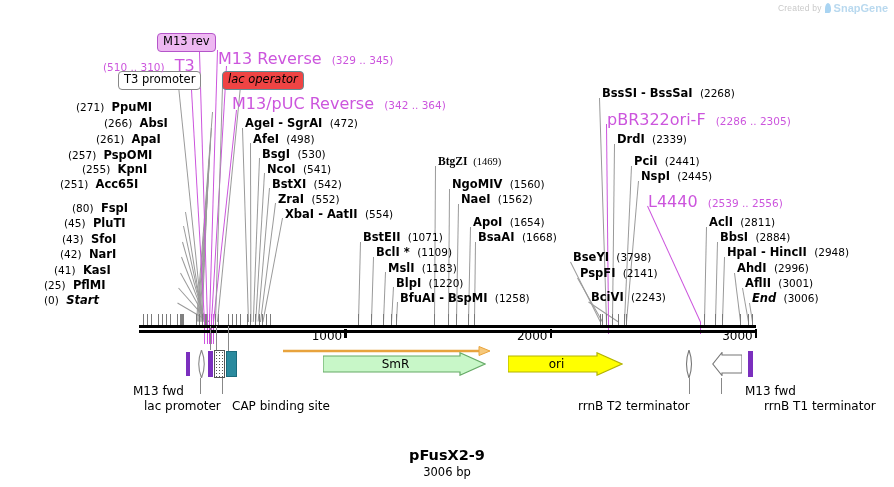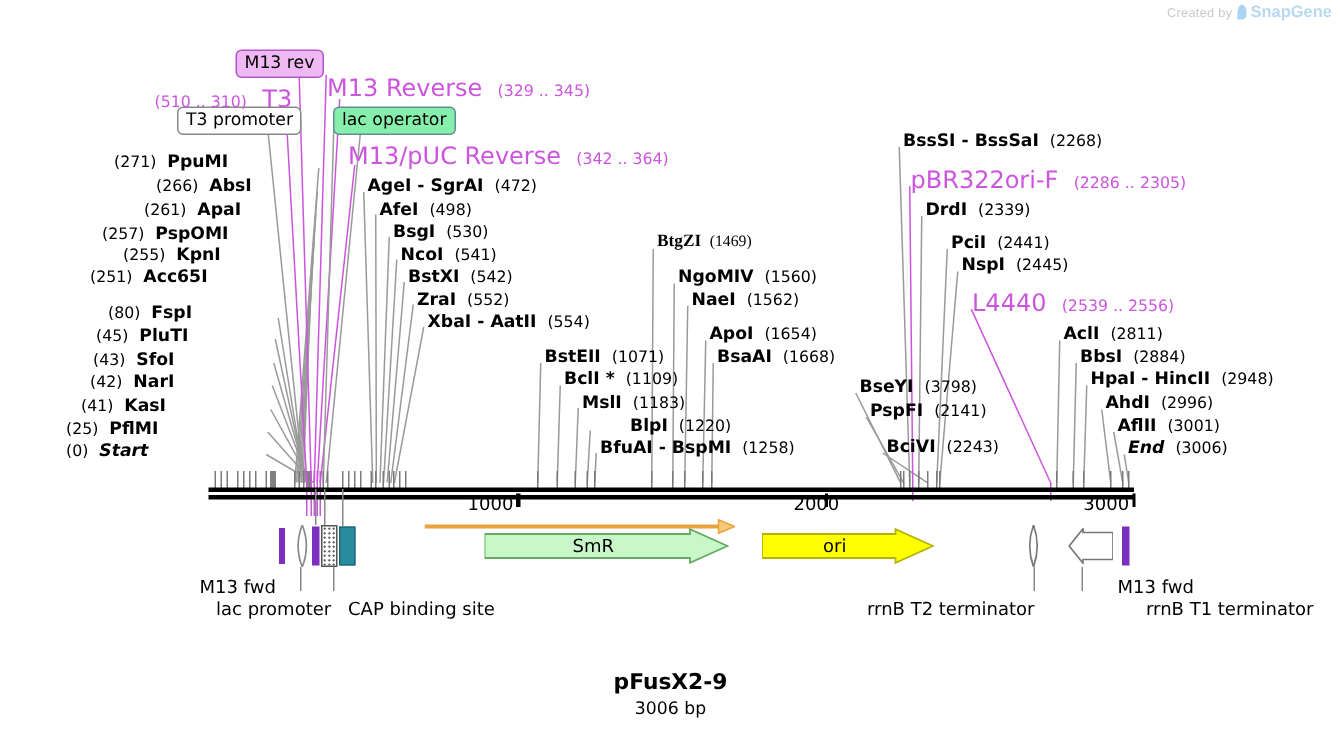--- a/index.html
+++ b/index.html
@@ -45,21 +45,21 @@
 
   
   .tag {
     position:absolute; white-space:nowrap;
     font-size:11.5px; line-height:1;
     padding:2px 5px 3px 5px;
     border-radius:4px;
   }
   .tag-m13rev { background:#eeb8f2; border:1.3px solid #b455c9; color:#000; }
   .tag-t3prom { background:#ffffff; border:1.2px solid #888; color:#000; }
-  .tag-lacop  { background:#86efac; border:1.2px solid #5f8f96; color:#000; }
+  .tag-lacop  { background:#ef4444; border:1.2px solid #5f8f96; color:#000;font-style:italic; }
 
   
   .ln { position:absolute; background:#9a9a9a; width:1px; transform-origin: top center; }
   .lnp { position:absolute; background:#cc55dd; width:1.3px; transform-origin: top center; }
 
   
   #backbone { position:absolute; left:139px; top:325px; width:617px; height:8px; }
   #backbone .bar1 { position:absolute; left:0; top:0; width:100%; height:3px; background:#000; }
   #backbone .bar2 { position:absolute; left:0; top:5px; width:100%; height:3px; background:#000; }
   .gtick { position:absolute; width:1px; background:#7a7a7a; }
@@ -198,21 +198,21 @@
       <div class="erow" style="left: 262px; top: 149px;"><span class="n">BsgI</span>&nbsp;&nbsp;<span class="p">(530)</span></div>
       <div class="erow" style="left: 267px; top: 164px;"><span class="n">NcoI</span>&nbsp;&nbsp;<span class="p">(541)</span></div>
       <div class="erow" style="left: 272px; top: 179px;"><span class="n">BstXI</span>&nbsp;&nbsp;<span class="p">(542)</span></div>
       <div class="erow" style="left: 278px; top: 194px;"><span class="n">ZraI</span>&nbsp;&nbsp;<span class="p">(552)</span></div>
       <div class="erow" style="left: 285px; top: 209px;"><span class="n">XbaI - AatII</span>&nbsp;&nbsp;<span class="p">(554)</span></div>
     </div>
   <div id="enz-center">
       <div class="erow" style="left: 363px; top: 232px;"><span class="n">BstEII</span>&nbsp;&nbsp;<span class="p">(1071)</span></div>
       <div class="erow" style="left: 376px; top: 247px;"><span class="n">BclI *</span>&nbsp;&nbsp;<span class="p">(1109)</span></div>
       <div class="erow" style="left: 388px; top: 263px;"><span class="n">MslI</span>&nbsp;&nbsp;<span class="p">(1183)</span></div>
-      <div class="erow" style="left: 396px; top: 278px; margin-left: 24px;"><span class="n">BlpI</span>&nbsp;&nbsp;<span class="p">(1220)</span></div>
+      <div class="erow" style="left: 396px; top: 278px;"><span class="n">BlpI</span>&nbsp;&nbsp;<span class="p">(1220)</span></div>
       <div class="erow" style="left: 400px; top: 293px;"><span class="n">BfuAI - BspMI</span>&nbsp;&nbsp;<span class="p">(1258)</span></div>
       <div class="erow" style="left: 438px; top: 156px; font-family: Liberation Serif, serif;"><span class="n">BtgZI</span>&nbsp;&nbsp;<span class="p">(1469)</span></div>
       <div class="erow" style="left: 452px; top: 179px;"><span class="n">NgoMIV</span>&nbsp;&nbsp;<span class="p">(1560)</span></div>
       <div class="erow" style="left: 461px; top: 194px;"><span class="n">NaeI</span>&nbsp;&nbsp;<span class="p">(1562)</span></div>
       <div class="erow" style="left: 473px; top: 217px;"><span class="n">ApoI</span>&nbsp;&nbsp;<span class="p">(1654)</span></div>
       <div class="erow" style="left: 478px; top: 232px;"><span class="n">BsaAI</span>&nbsp;&nbsp;<span class="p">(1668)</span></div>
     </div>
   <div id="enz-right">
       <div class="erow" style="left: 573px; top: 252px;"><span class="n">BseYI</span>&nbsp;&nbsp;<span class="p">(3798)</span></div>
       <div class="erow" style="left: 580px; top: 268px;"><span class="n">PspFI</span>&nbsp;&nbsp;<span class="p">(2141)</span></div>
@@ -290,21 +290,21 @@
 
   <div id="backbone">
     <div class="bar1"></div>
     <div class="bar2"></div>
   </div>
 
   <div id="ruler">
       <div class="rtick" style="left: 344.256px; top: 329px;"></div>
       <div class="rlabel" style="left: 308.256px; top: 329px; width: 34px; text-align: right;">1000</div>
       <div class="rtick" style="left: 549.512px; top: 329px;"></div>
-      <div class="rlabel" style="left: 513.512px; top: 329px; width: 34px; text-align: right; margin-left: 12px;">2000</div>
+      <div class="rlabel" style="left: 513.512px; top: 329px; width: 34px; text-align: right;">2000</div>
       <div class="rtick" style="left: 754.768px; top: 329px;"></div>
       <div class="rlabel" style="left: 718.768px; top: 329px; width: 34px; text-align: right;">3000</div>
     </div>
 
   <div id="orange">
       <div class="orangeline" style="left: 283px; top: 341px; width: 207px;"><svg width="207" height="10" viewBox="0 0 207 10">
           <line x1="0" y1="5" x2="198" y2="5" stroke="#e8a33d" stroke-width="2.6"></line>
           <polygon points="196,0.5 207,5 196,9.5" fill="#f6c87a" stroke="#e8a33d" stroke-width="1"></polygon>
         </svg></div>
     </div>

